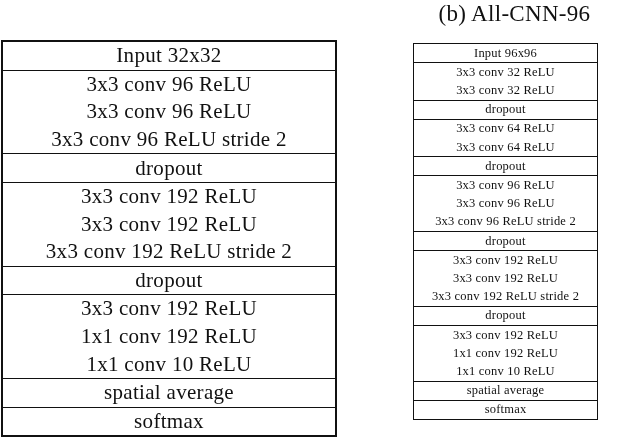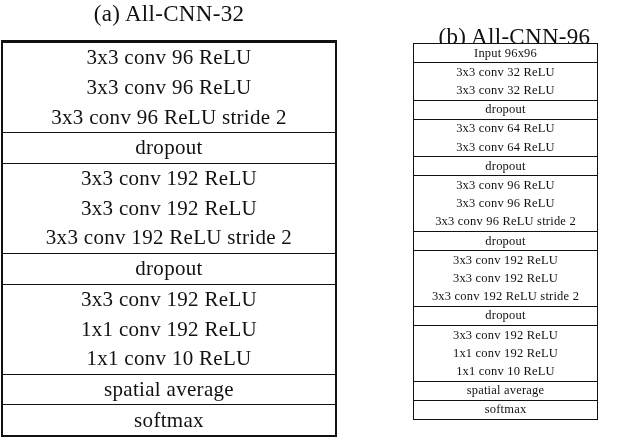--- a/index.html
+++ b/index.html
@@ -18,21 +18,21 @@
   }
   .panel-title {
     position: absolute;
     text-align: center;
     color: #111111;
     font-size: 23px;
     letter-spacing: 0.3px;
     white-space: nowrap;
   }
   .title-a { left: 1px;   top: 1px; width: 336px; }
-  .title-b { left: 413px; top: 1px; width: 203px; margin-top: 23px; }
+  .title-b { left: 413px; top: 1px; width: 203px; }
   .arch-table {
     position: absolute;
     background: #ffffff;
     display: flex;
     flex-direction: column;
     color: #111111;
   }
   .table-a {
     left: 1px; top: 40px;
     width: 336px; height: 397px;
@@ -55,23 +55,23 @@
     white-space: nowrap;
     overflow: hidden;
   }
   .table-a .group-start { border-top: 1.5px solid #111111; }
   .table-b .group-start { border-top: 1px solid #111111; }
 </style>
 </head>
 <body>
 
 <div class="figure">
-  <div class="panel-title title-a">(a) All-CNN-32</div>
   <div class="panel-title title-b">(b) All-CNN-96</div>
   <div class="arch-table table-a">
+      <div class="layer-row">Input 32x32</div>
       <div class="layer-row group-start">3x3 conv 96 ReLU</div>
       <div class="layer-row">3x3 conv 96 ReLU</div>
       <div class="layer-row">3x3 conv 96 ReLU stride 2</div>
       <div class="layer-row group-start">dropout</div>
       <div class="layer-row group-start">3x3 conv 192 ReLU</div>
       <div class="layer-row">3x3 conv 192 ReLU</div>
       <div class="layer-row">3x3 conv 192 ReLU stride 2</div>
       <div class="layer-row group-start">dropout</div>
       <div class="layer-row group-start">3x3 conv 192 ReLU</div>
       <div class="layer-row">1x1 conv 192 ReLU</div>

